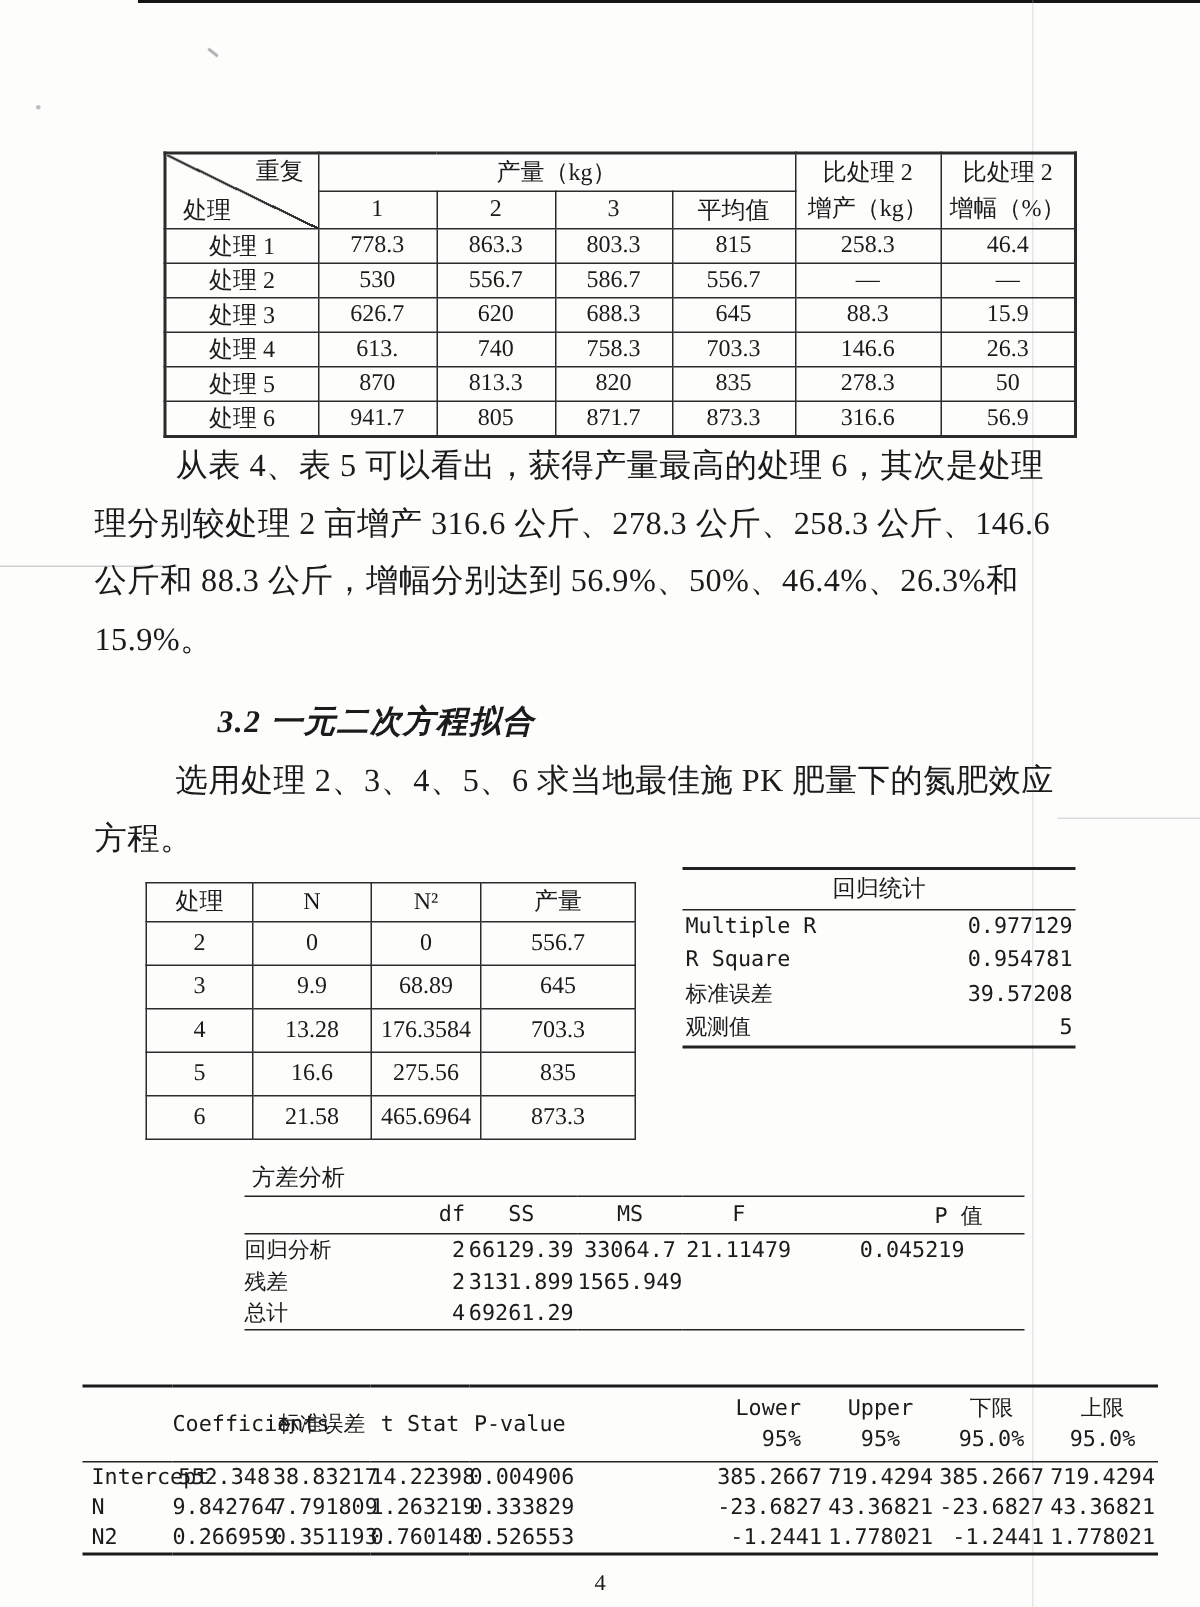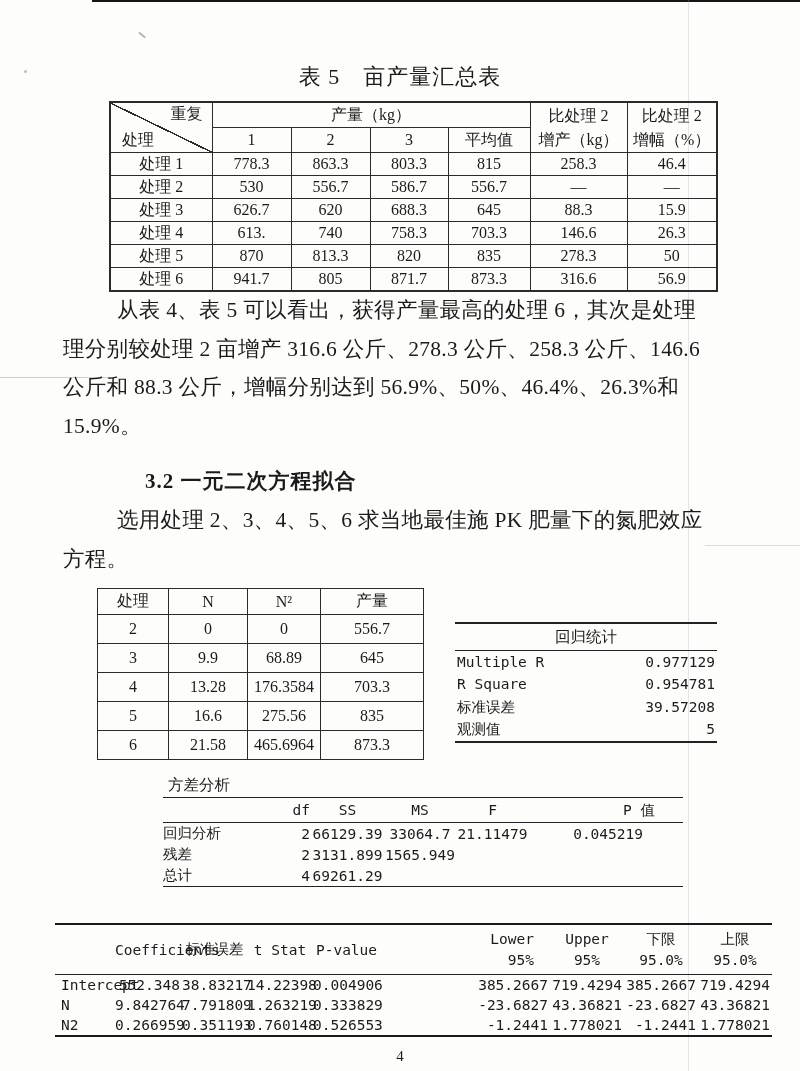--- a/index.html
+++ b/index.html
@@ -34,31 +34,31 @@
   .corner-top    { position:absolute; top:1px;  right:9px;  }
   .corner-bottom { position:absolute; bottom:1px; left:11px; }
   .hdr-2line div { line-height:24px; height:24px; }
 
   
   .para { position:absolute; left:63px; width:712px; font-size:21.5px; letter-spacing:.3px; }
   .para .ln { height:38.5px; line-height:38.5px; white-space:nowrap; }
   .indent { padding-left:54px; }
   .p1 { top:291px;font-family:Liberation Serif, serif; }
   .p2 { top:501px; }
-  .sec-heading { position:absolute; left:145px; top:467px; font-size:21px; font-weight:bold; line-height:28px; letter-spacing:1px; }
+  .sec-heading { position:absolute; left:145px; top:467px; font-size:21px; font-weight:bold; line-height:28px; letter-spacing:1px;font-style:italic; }
 
   
   .nt { position:absolute; left:97px; top:588px; font-size:16px; border:1.5px solid #2b2b2b; }
   .nt th, .nt td { border:1px solid #2b2b2b; text-align:center; font-weight:normal; padding:0; }
   .nt thead th { height:25px; }
   .nt tbody td { height:28px; }
 
   
   .mono { font-family:"DejaVu Sans Mono","Liberation Mono",monospace; }
-  .regbox { position:absolute; left:455px; top:622px; width:262px;
+  .regbox { position:absolute; left:455px; top:578px; width:262px;
     border-top:2px solid #222; border-bottom:2px solid #222; }
   .reg-title { text-align:center; font-size:15.5px; height:26px; line-height:26px; border-bottom:1.2px solid #222; }
   .reg-row { display:flex; justify-content:space-between; height:22.4px; line-height:22.4px; font-size:14.5px; padding:0 2px; }
 
   
   .anova-label { position:absolute; left:168px; top:775px; font-size:15.5px; }
   .anova { position:absolute; left:163px; top:797px; width:520px; font-size:14.5px;
     border-top:1.5px solid #222; border-bottom:1.5px solid #222; }
   .anova th, .anova td { padding:0; font-weight:normal; }
   .anova thead th { height:24px; border-bottom:1px solid #222; }
@@ -88,21 +88,20 @@
 
 <div class="page">
 
   <div class="scan-topline"></div>
   <div class="scan-vline"></div>
   <div class="scan-hline-a"></div>
   <div class="scan-hline-b"></div>
   <div class="speck-a"></div>
   <div class="speck-b"></div>
 
-  <div class="doc-title">表 5　亩产量汇总表</div>
 
   <table class="t5">
     <colgroup>
       <col style="width:102px">
         <col style="width:79px">
         <col style="width:79px">
         <col style="width:78px">
       <col style="width:82px">
         <col style="width:97px">
         <col style="width:90px">

